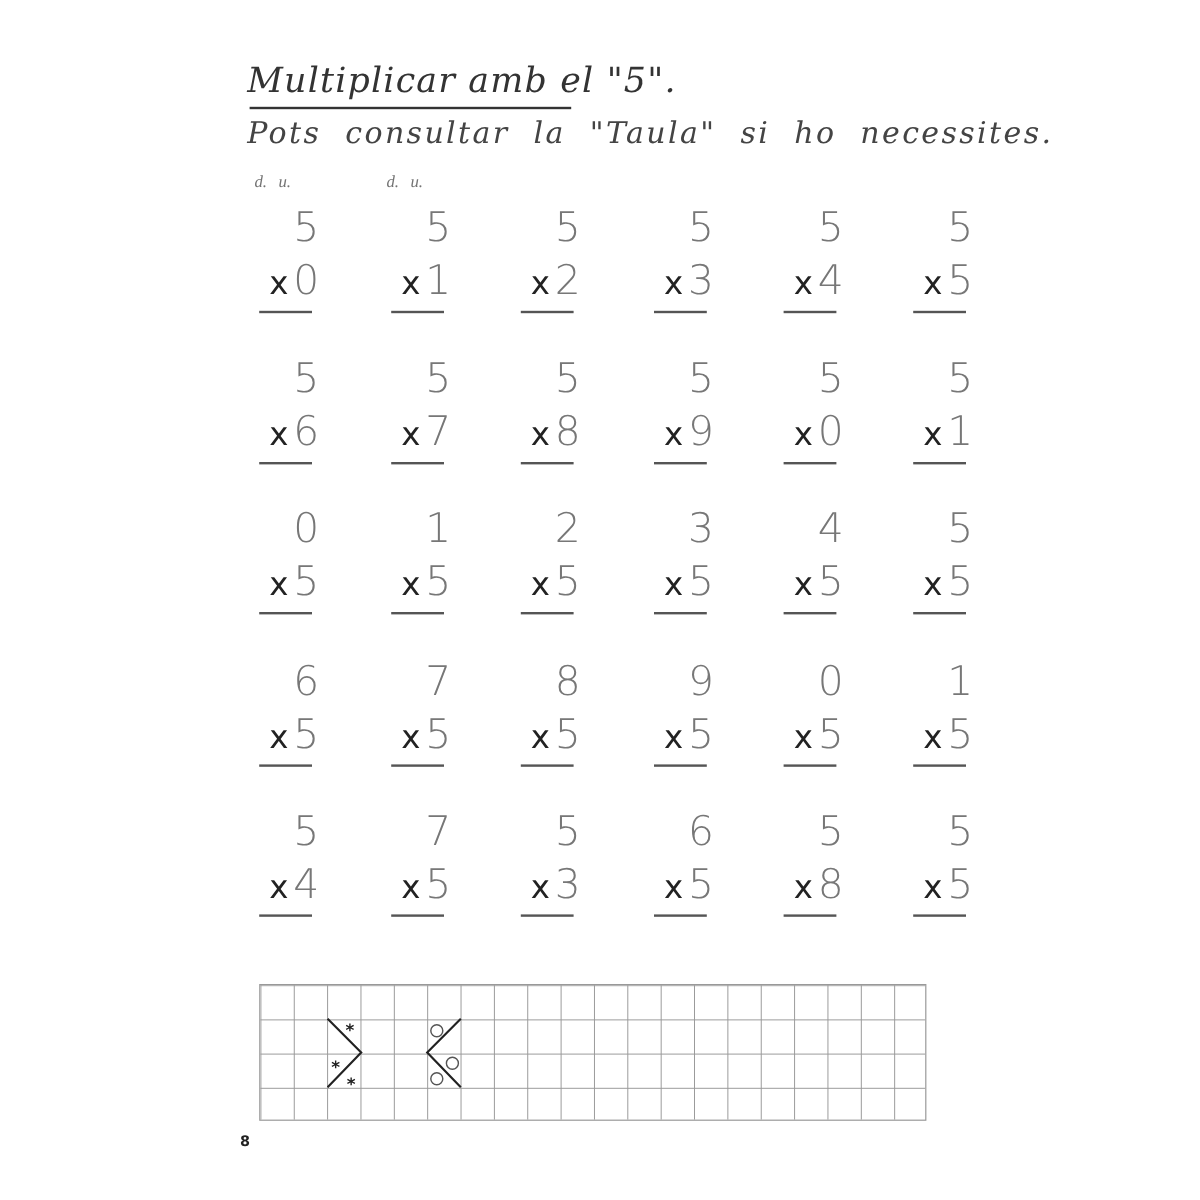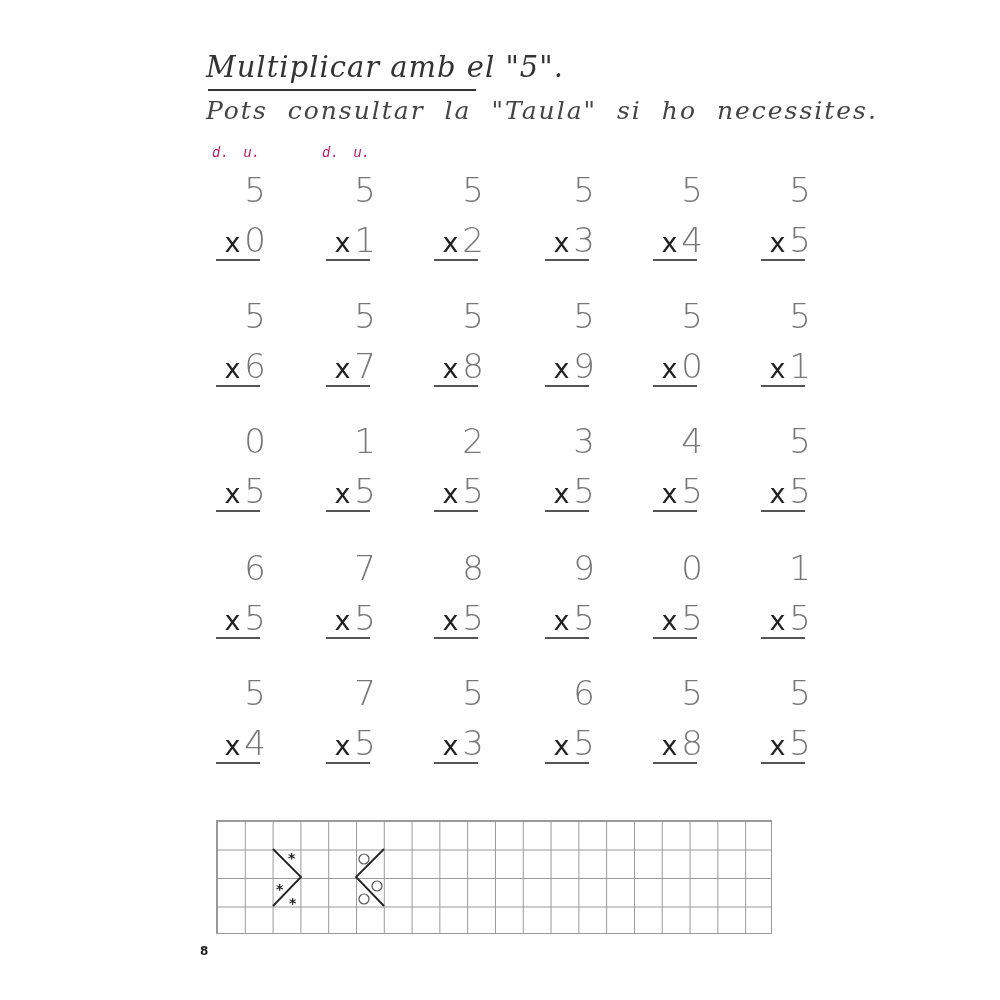--- a/index.html
+++ b/index.html
@@ -1,23 +1,23 @@
 <!DOCTYPE html>
 <html><head>
   <meta charset="utf-8">
   <style>
     html, body { margin: 0; padding: 0; background: #ffffff; }
     body { width: 1000px; height: 1000px; position: relative; overflow: hidden; font-family: "DejaVu Sans", sans-serif; }
     .title { position: absolute; left: 206px; top: 50px; font-family: "DejaVu Serif", serif; font-style: italic; font-size: 29px; color: #333; letter-spacing: 1px; }
     .title-underline { position: absolute; left: 208px; top: 89px; width: 268px; height: 1.5px; background: #333; }
     .subtitle { position: absolute; left: 206px; top: 96px; font-family: "DejaVu Serif", serif; font-style: italic; font-size: 25px; color: #444; letter-spacing: 2px; word-spacing: 10px; }
-    .du { position: absolute; top: 145px; font-family: Liberation Mono, monospace; font-style: italic; font-size: 14px; color: #be185d; word-spacing: 6px; }
+    .du { position: absolute; top: 145px; font-family: Liberation Serif, serif; font-style: italic; font-size: 14px; color: #737373; word-spacing: 6px; }
     .problem { position: absolute; width: 56px; height: 100px; }
     .top-num { position: absolute; right: 6px; top: 0; font-family: "DejaVu Sans", sans-serif; font-weight: 200; font-size: 34px; color: #777; line-height: 40px; }
-    .bottom-row { position: absolute; right: 6px; top: 44px; line-height: 52px; white-space: nowrap; }
+    .bottom-row { position: absolute; right: 6px; top: 44px; line-height: 40px; white-space: nowrap; }
     .x-sign { font-size: 27px; color: #222; margin-right: 4px; }
     .bottom-num { font-size: 34px; font-weight: 200; color: #777; }
     .answer-line { position: absolute; left: 0; top: 89px; width: 44px; height: 2px; background: #555; }
     .grid { position: absolute; left: 216px; top: 820px; width: 556px; height: 114px; border: 1px solid #999; box-sizing: border-box;
       background-image:
         linear-gradient(to right, #999 1px, transparent 1px),
         linear-gradient(to bottom, #999 1px, transparent 1px);
       background-size: 27.8px 28.5px; }
     .grid-svg { position: absolute; left: 216px; top: 820px; width: 556px; height: 114px; }
     .page-number { position: absolute; left: 200px; top: 944px; font-size: 12px; font-weight: bold; color: #222; }

